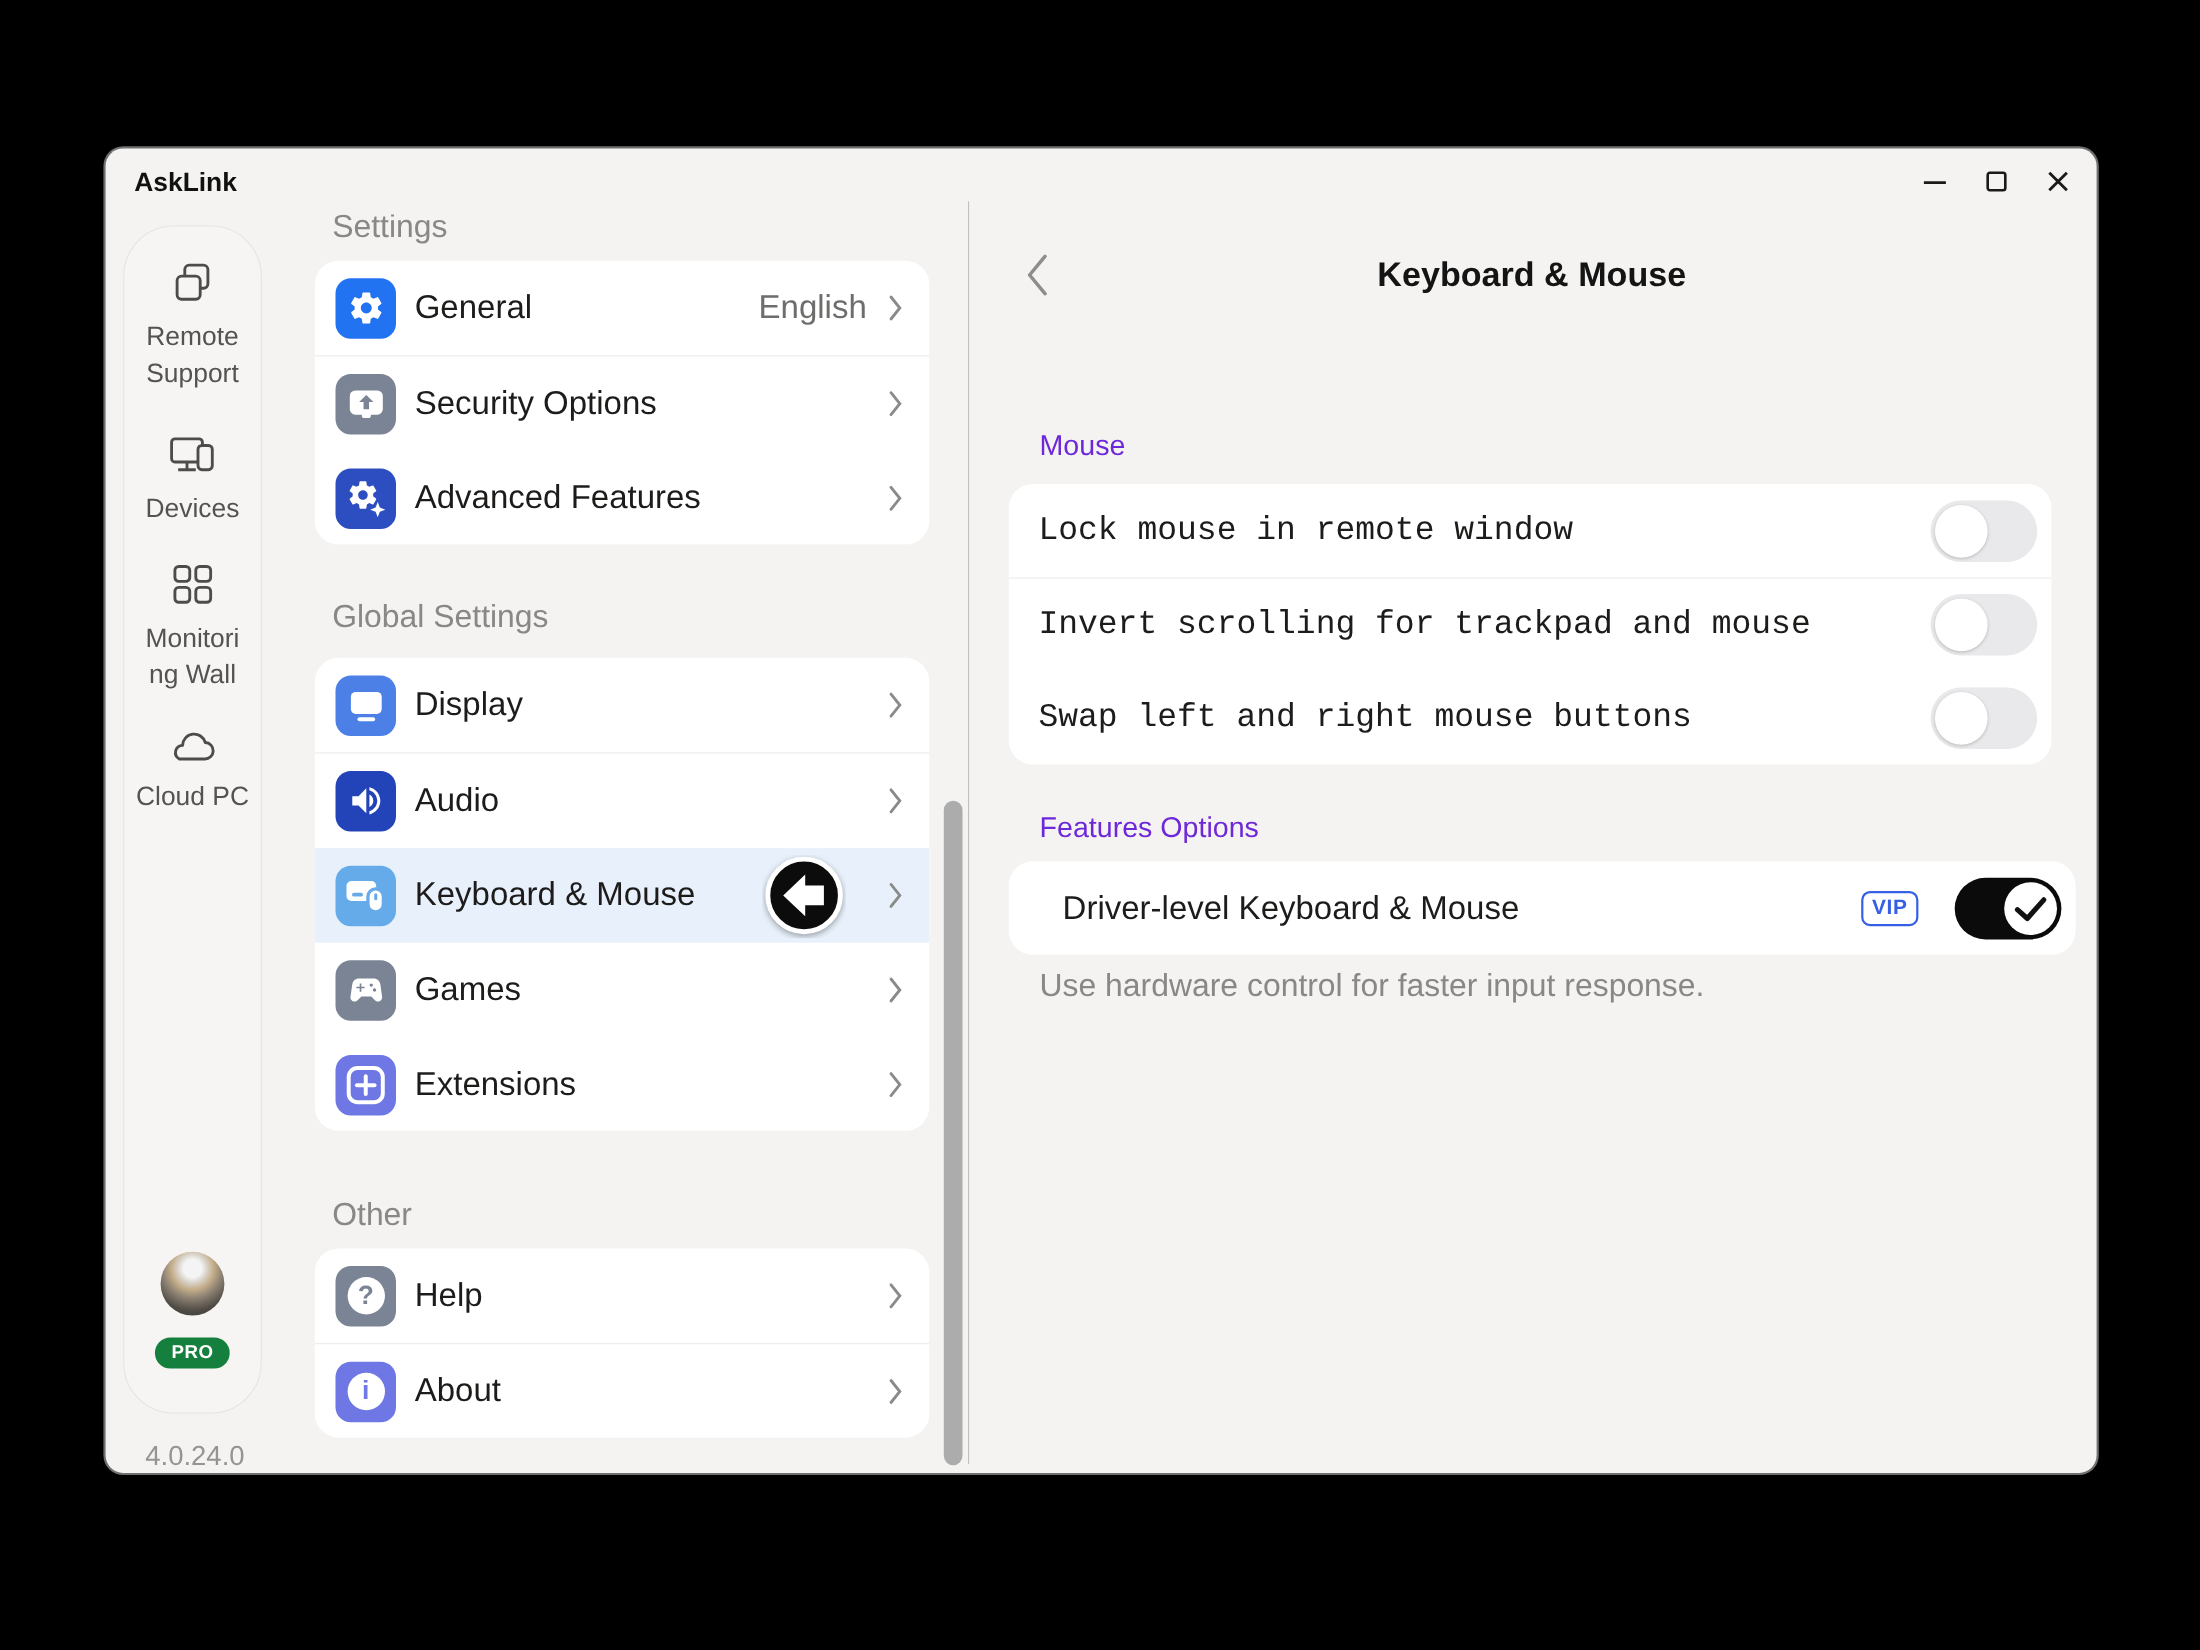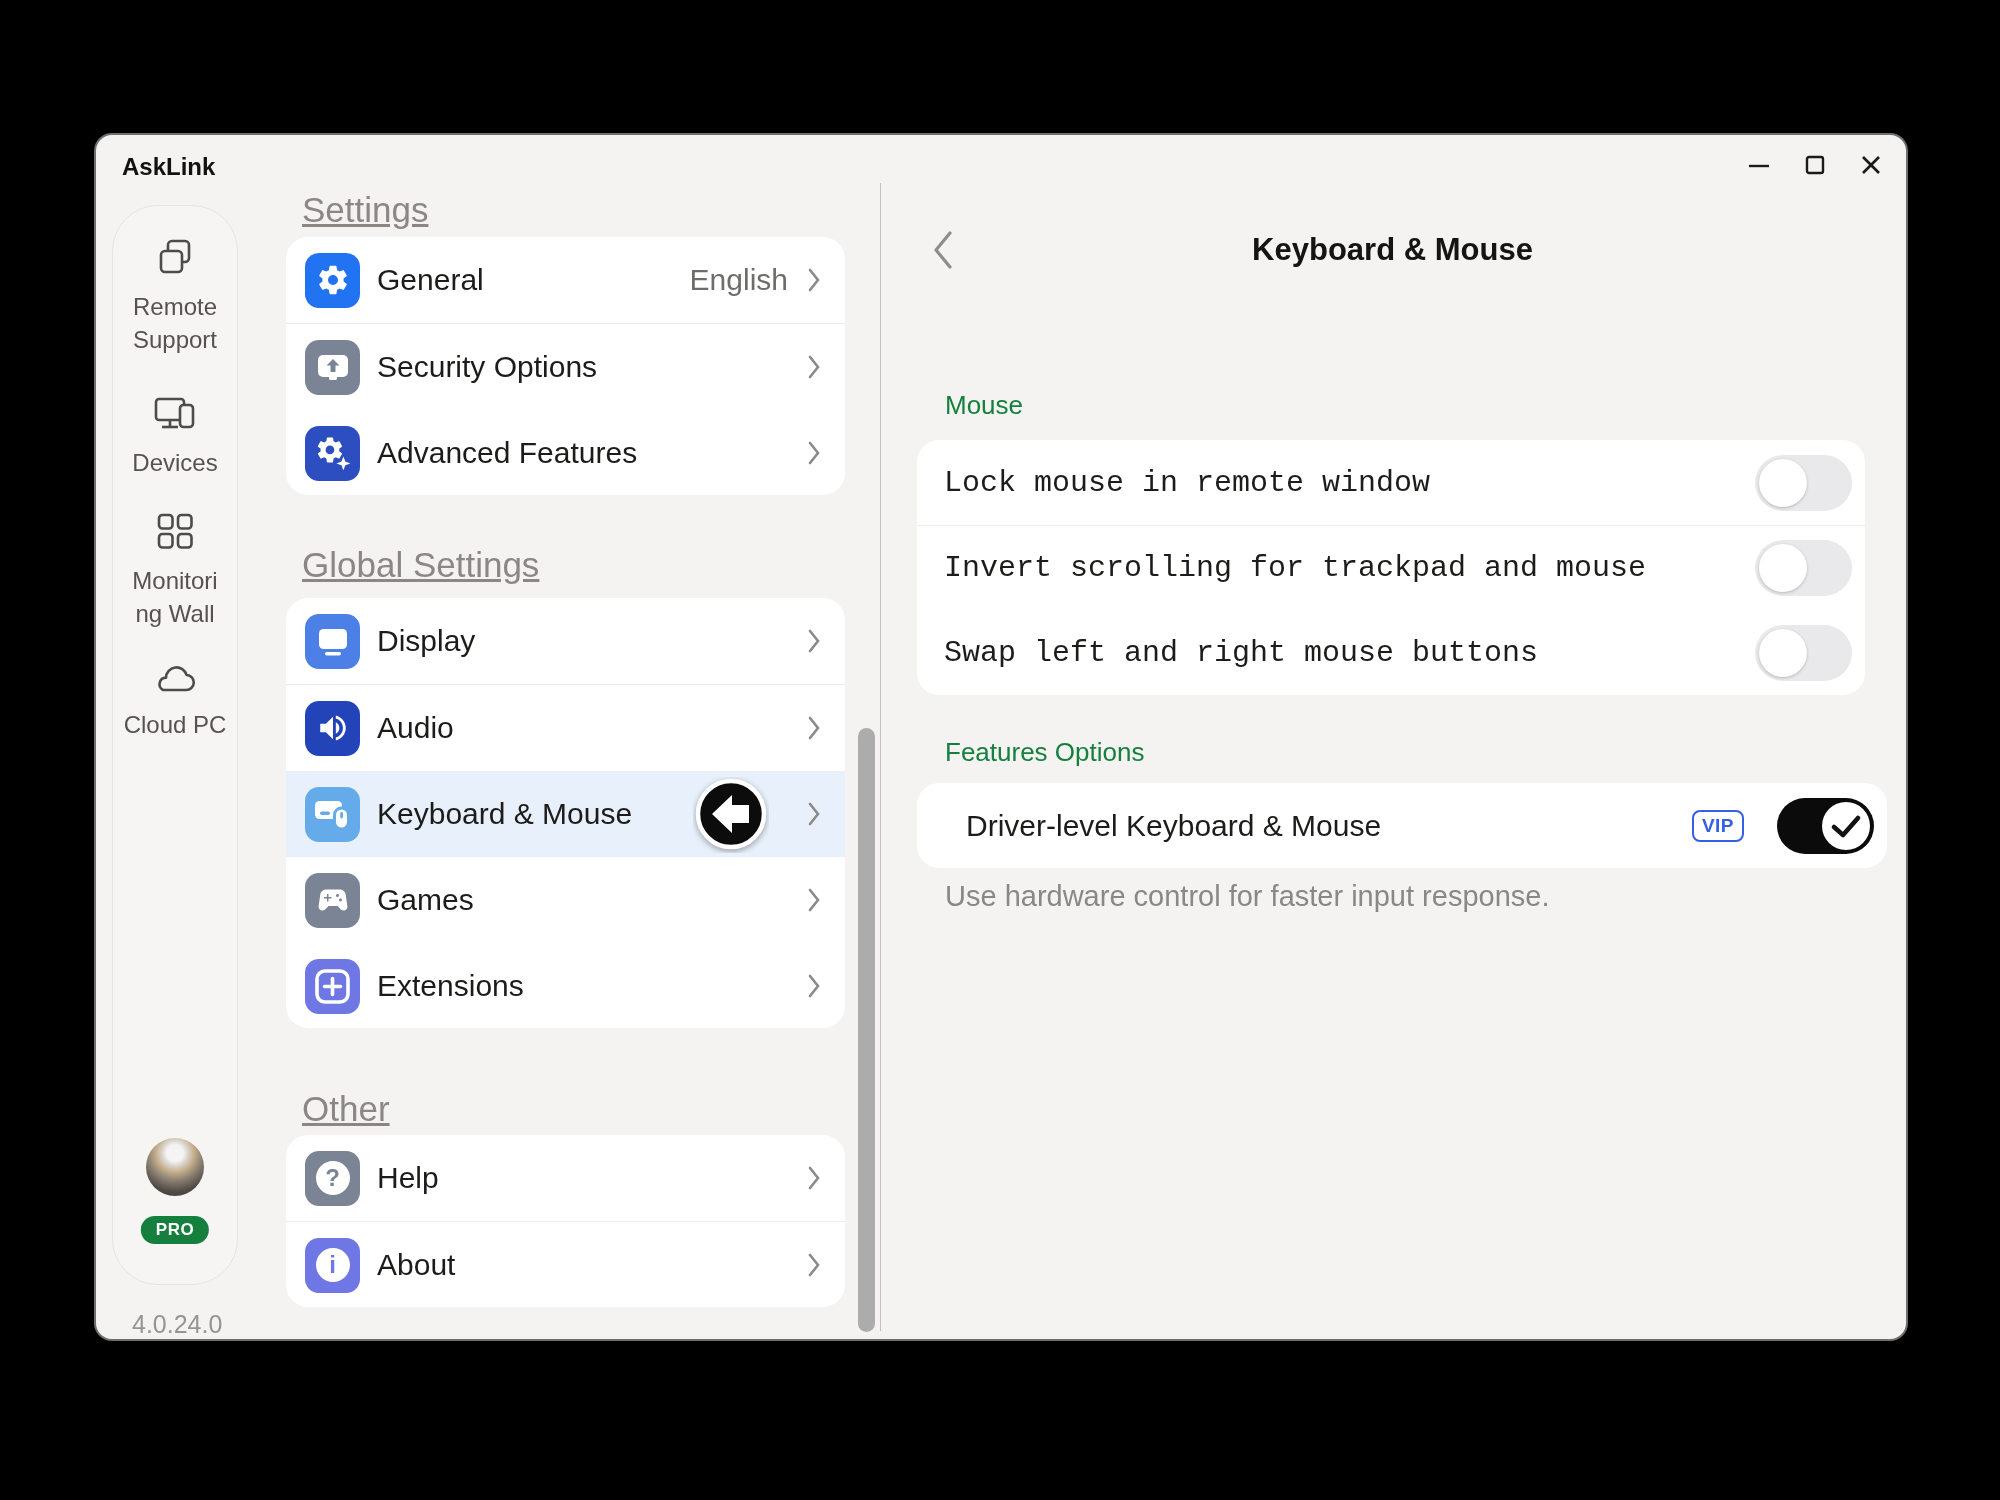--- a/index.html
+++ b/index.html
@@ -25,41 +25,41 @@
 
   #avatar{position:absolute;left:50%;top:932px;transform:translateX(-50%);width:58px;height:58px;border-radius:50%;
           background:radial-gradient(circle at 50% 26%, #f4f4f4 0 16%, #dcd7d0 24%, #c2ab87 38%, #8e8374 52%, #514c46 74%, #36332f 100%);}
   #pro-badge{position:absolute;left:50%;top:1010px;transform:translateX(-50%);
              background:#15803d;color:#fff;font-size:17px;font-weight:bold;letter-spacing:.5px;
              padding:4px 15px;border-radius:15px;box-shadow:0 0 0 3px #f6f5f3;}
   #version{left:36px;top:1175px;font-size:25px;color:#969492;}
 
   
   #list-panel{left:190px;top:60px;width:559px;height:1140px;overflow:hidden;}
-  .sec-header{position:absolute;left:16px;font-size:35px;color:#8a8785;text-decoration:underline;}
+  .sec-header{position:absolute;left:16px;font-size:29px;color:#8a8785;}
   .card{position:absolute;left:0;width:559px;background:#fff;border-radius:22px;overflow:hidden;}
   .row{height:86px;display:flex;align-items:center;padding:0 24px 0 19px;box-sizing:border-box;}
   .row.selected{background:#e8f1fb;}
   .tile{width:55px;height:55px;border-radius:14px;flex:0 0 auto;display:flex;align-items:center;justify-content:center;position:relative;}
   .row-label{margin-left:17px;font-size:30px;color:#1d1c1b;flex:1 1 auto;white-space:nowrap;}
   .row-value{font-size:30px;color:#6f6d6b;margin-right:19px;}
   .hdivider{height:1px;background:#eeebe9;}
   .chev{flex:0 0 auto;}
 
   .glyph-circle{width:34px;height:34px;border-radius:50%;background:#fff;display:flex;align-items:center;justify-content:center;
                 font-size:24px;font-weight:bold;font-family:"Liberation Sans",sans-serif;}
 
   #scrollbar{left:762px;top:593px;width:17px;height:604px;background:#acacac;border-radius:9px;}
   #vdivider{left:784px;top:48px;width:1px;height:1148px;background:#c2c0be;}
 
   
   #detail{left:785px;top:0;width:1023px;height:1204px;}
   #back-btn{left:50px;top:94px;width:24px;height:42px;}
   #detail-title{left:0;top:97px;width:100%;text-align:center;font-size:31px;font-weight:bold;color:#141414;}
-  .d-header{position:absolute;left:64px;font-size:26px;color:#15803d;}
+  .d-header{position:absolute;left:64px;font-size:26px;color:#6d28d9;}
   .d-card{position:absolute;left:36px;width:948px;background:#fff;border-radius:22px;overflow:hidden;}
   .d-row{height:85px;display:flex;align-items:center;padding:0 13px 0 27px;box-sizing:border-box;}
   .d-label{font-size:30px;color:#1d1c1b;flex:1 1 auto;white-space:nowrap;}
   #footnote{left:64px;top:745px;font-size:29px;color:#8a8886;}
 
   
   .toggle{width:97px;height:56px;border-radius:28px;position:relative;flex:0 0 auto;cursor:default;}
   .toggle.off{background:#e9e8ea;}
   .toggle.off .knob{position:absolute;left:4px;top:4px;width:48px;height:48px;border-radius:50%;background:#fff;
                     box-shadow:0 1px 3px rgba(0,0,0,.22);}

